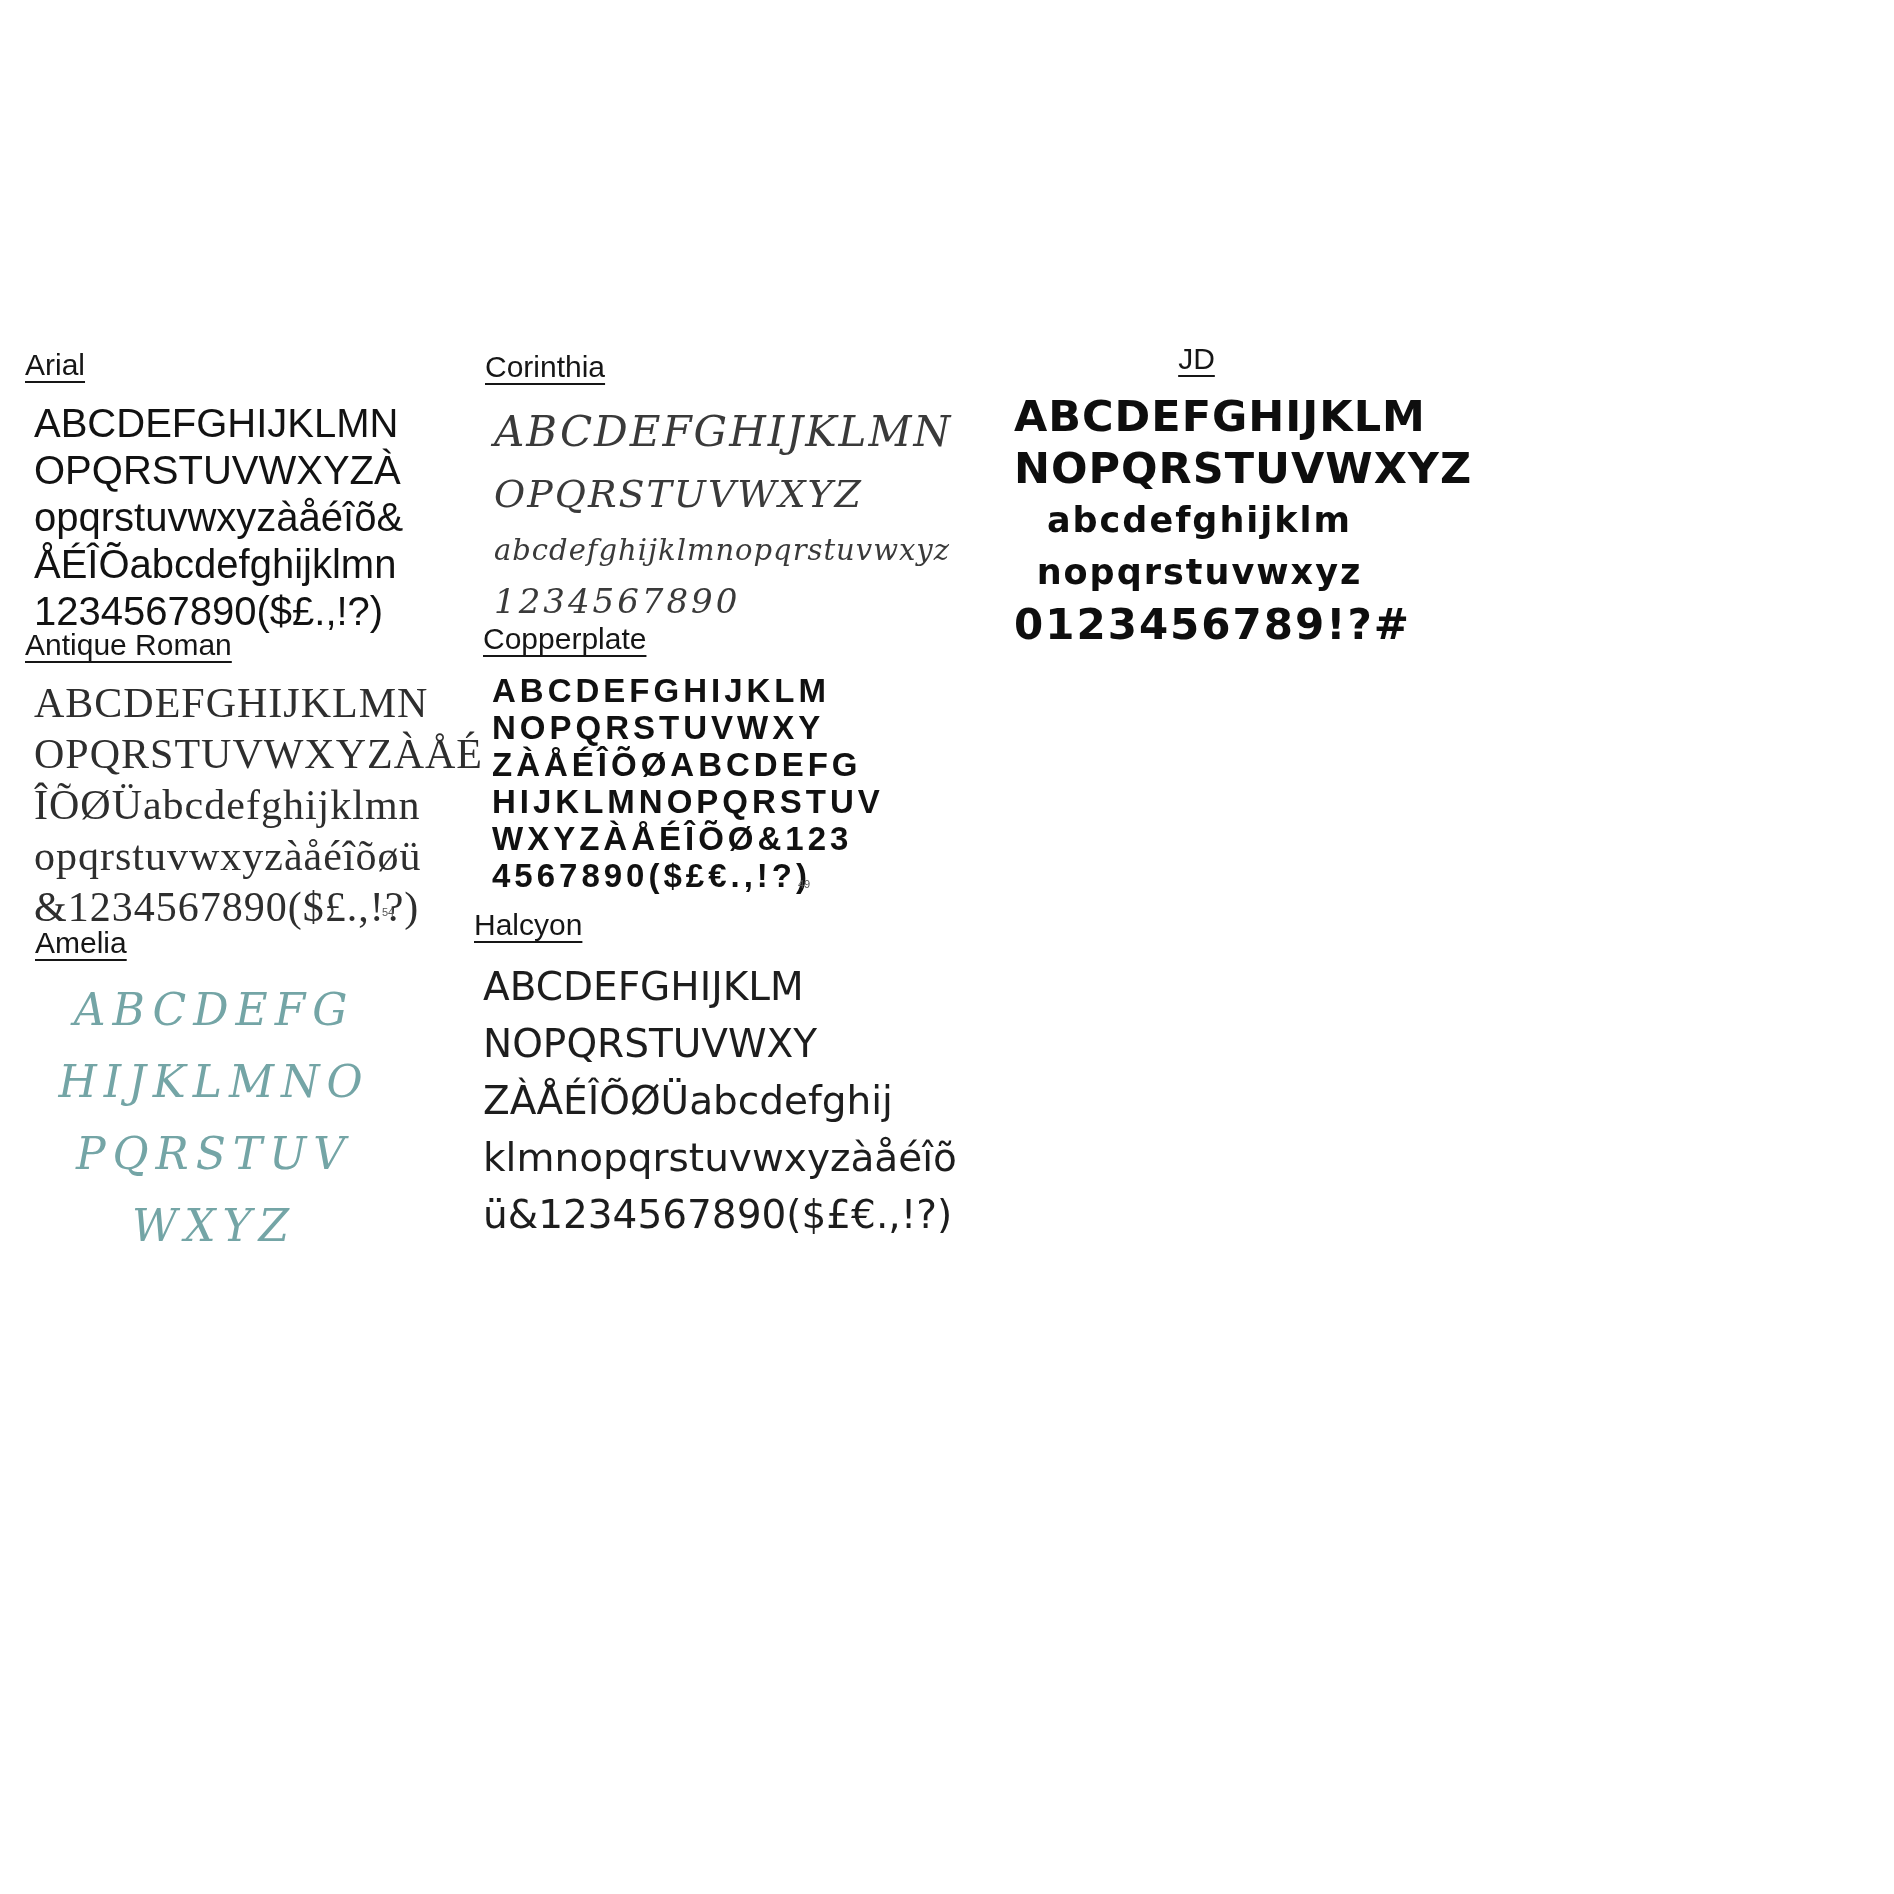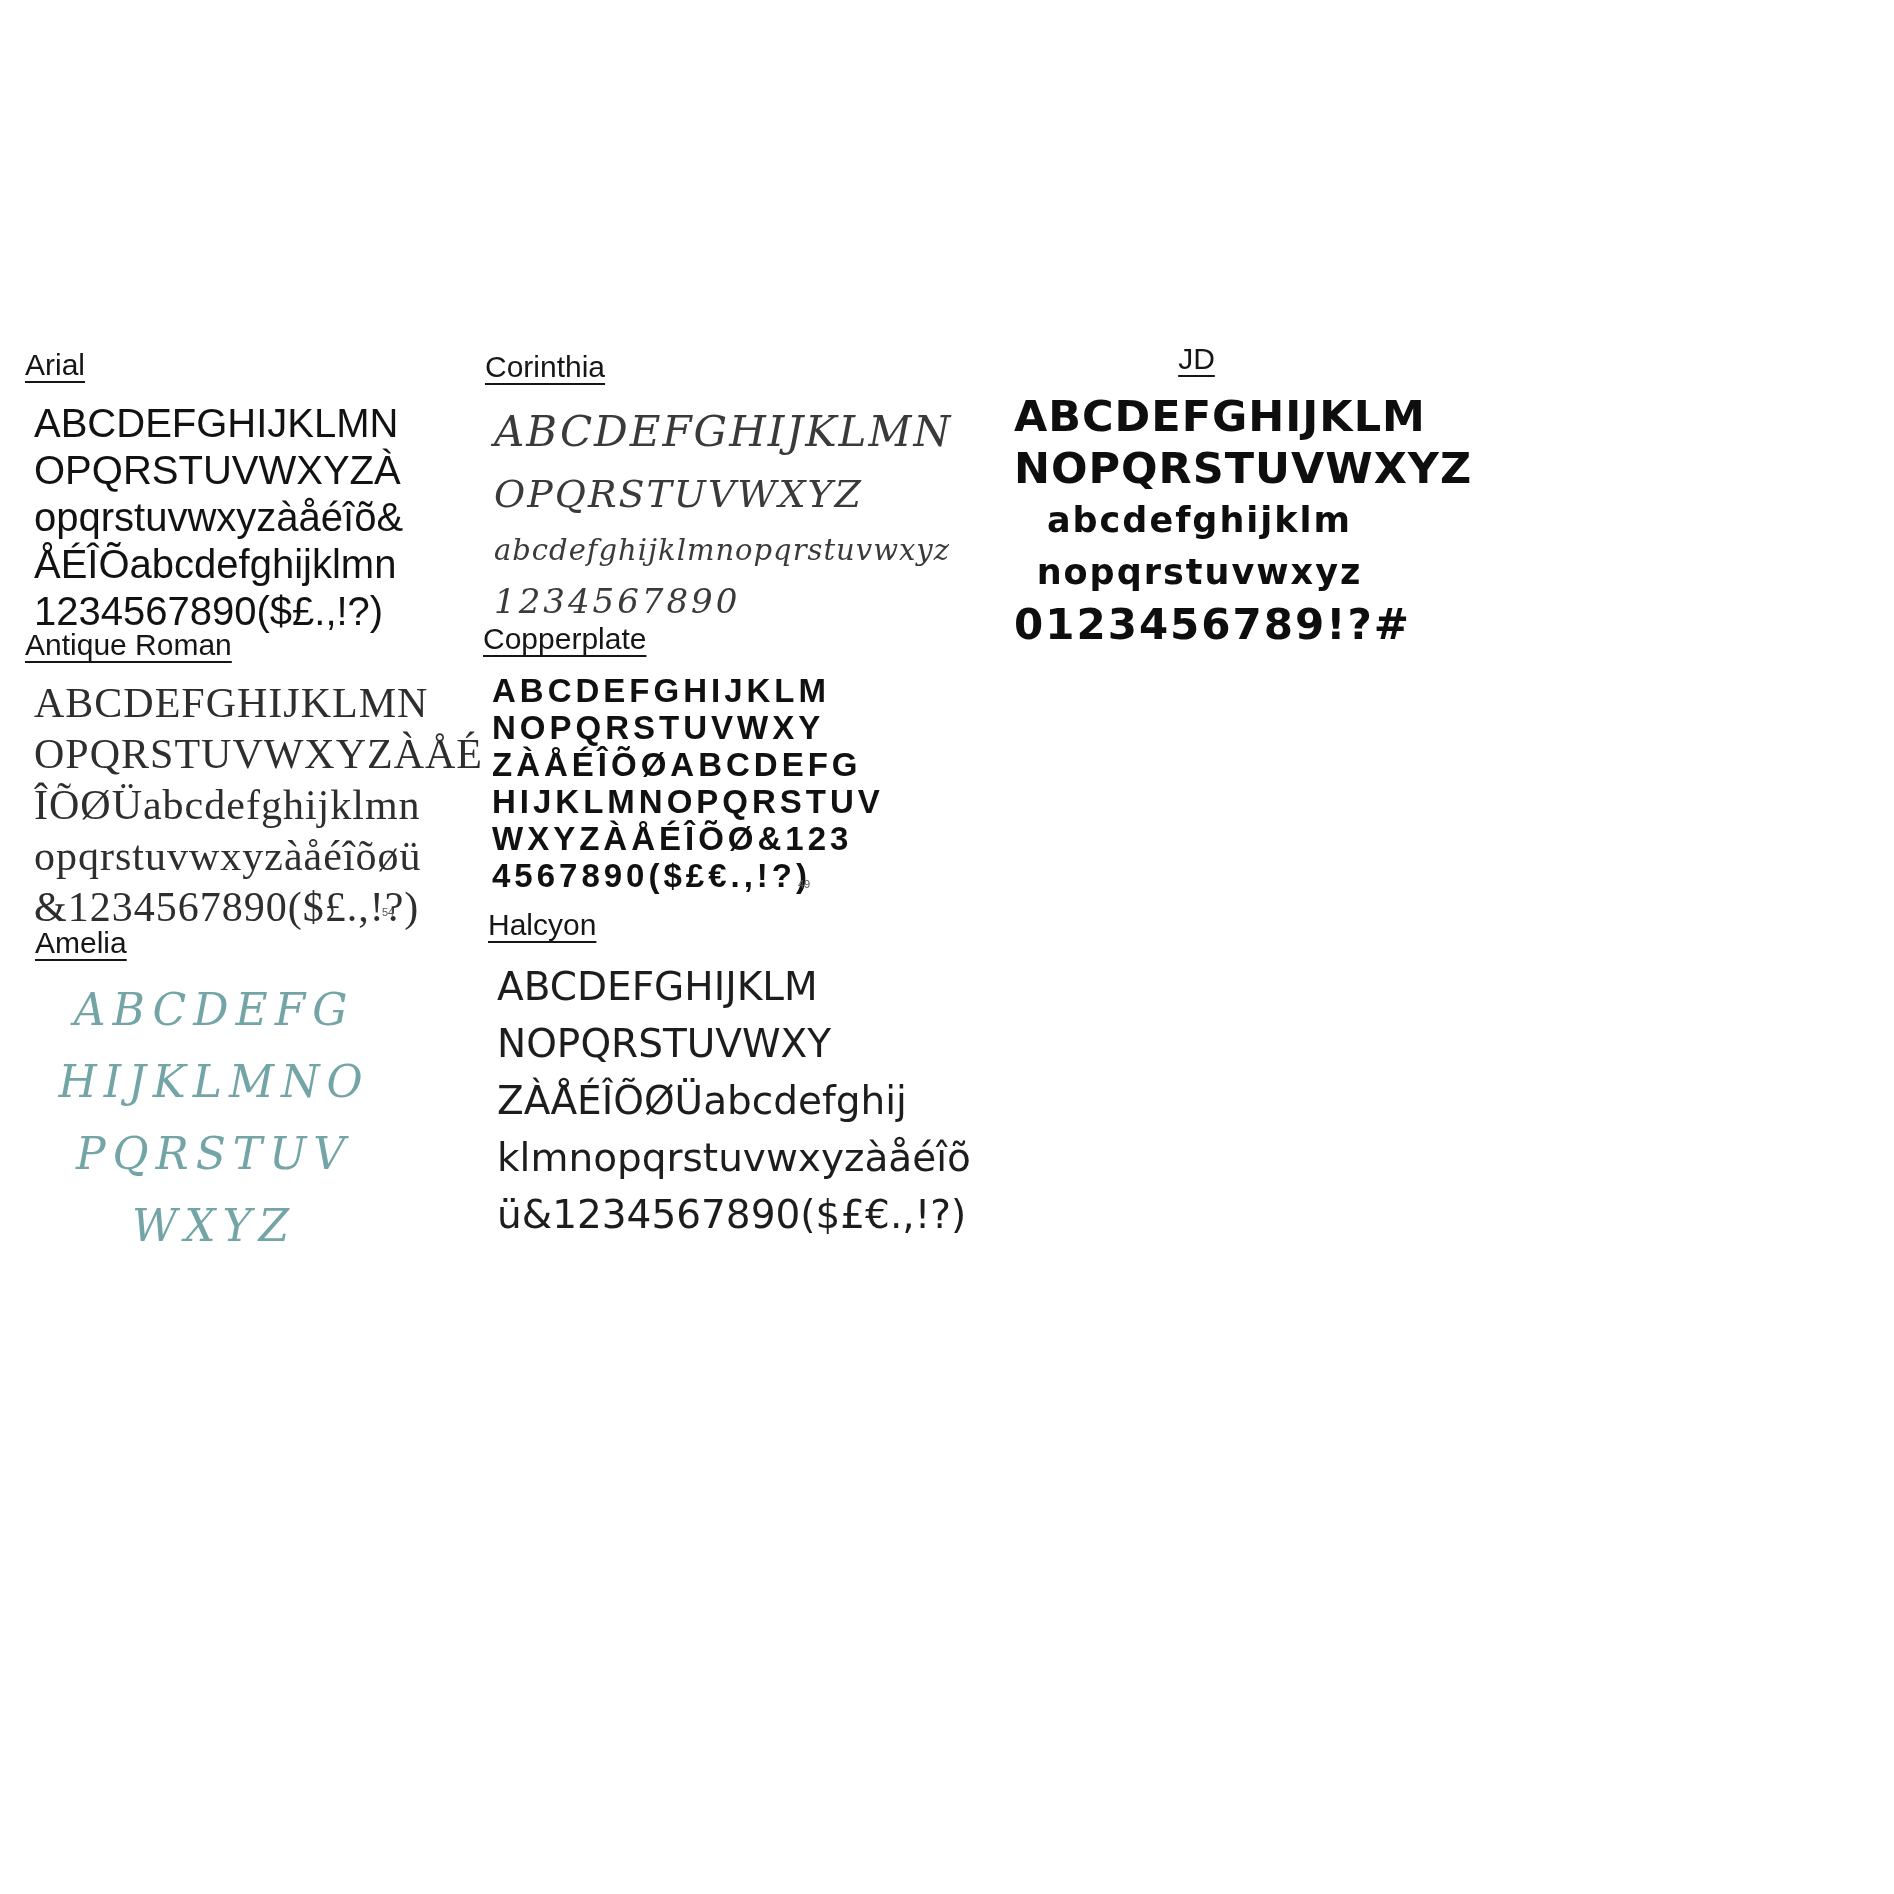--- a/index.html
+++ b/index.html
@@ -38,21 +38,21 @@
   .sp-corinthia .line:nth-child(3){font-size:29px;line-height:52px;letter-spacing:1px;}
   .sp-corinthia .line:nth-child(4){font-size:34px;line-height:50px;letter-spacing:3px;}
 
   
   .sp-copperplate{left:483px;top:622px;}
   .sp-copperplate .lines{margin-top:8px;font-family:"Liberation Sans", sans-serif;
                          font-weight:700;font-size:33px;line-height:37px;
                          letter-spacing:4px;color:#111111;}
 
   
-  .sp-halcyon{left:488px;top:908px;}
+  .sp-halcyon{left:474px;top:908px;}
   .sp-halcyon .lines{margin-top:8px;font-family:"DejaVu Sans", sans-serif;
                      font-size:39px;line-height:57px;font-weight:400;color:#1d1d1d;}
 
   
   .sp-jd{left:1005px;top:342px;width:380px;text-align:center;}
   .sp-jd .title{margin-left:3px;}
   .sp-jd .lines{margin-top:6px;font-family:"DejaVu Sans", sans-serif;font-weight:700;
                 color:#0e0e0e;}
   .sp-jd .line:nth-child(1){font-size:43px;line-height:52px;letter-spacing:1px;}
   .sp-jd .line:nth-child(2){font-size:43px;line-height:52px;letter-spacing:1px;}

